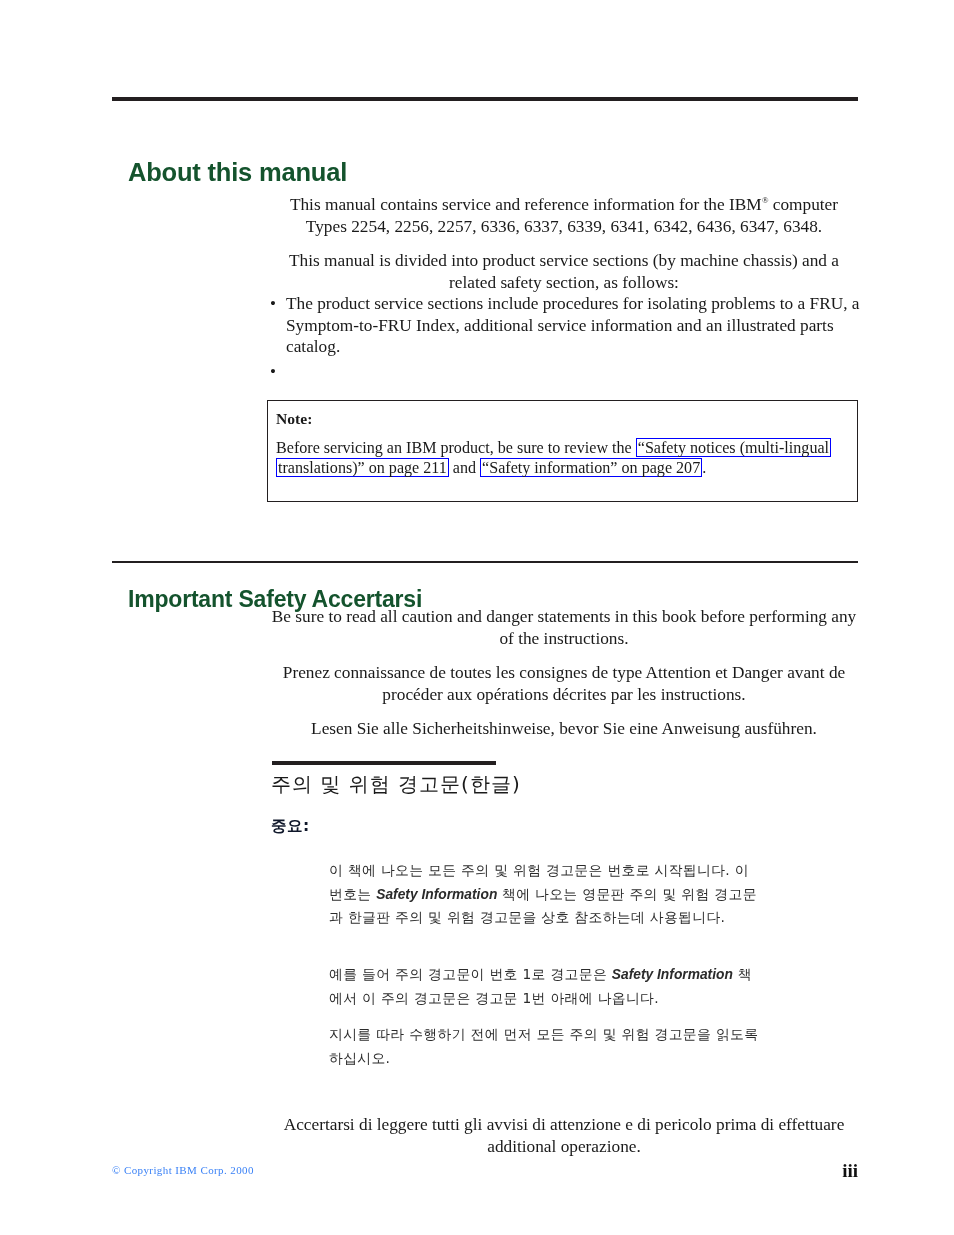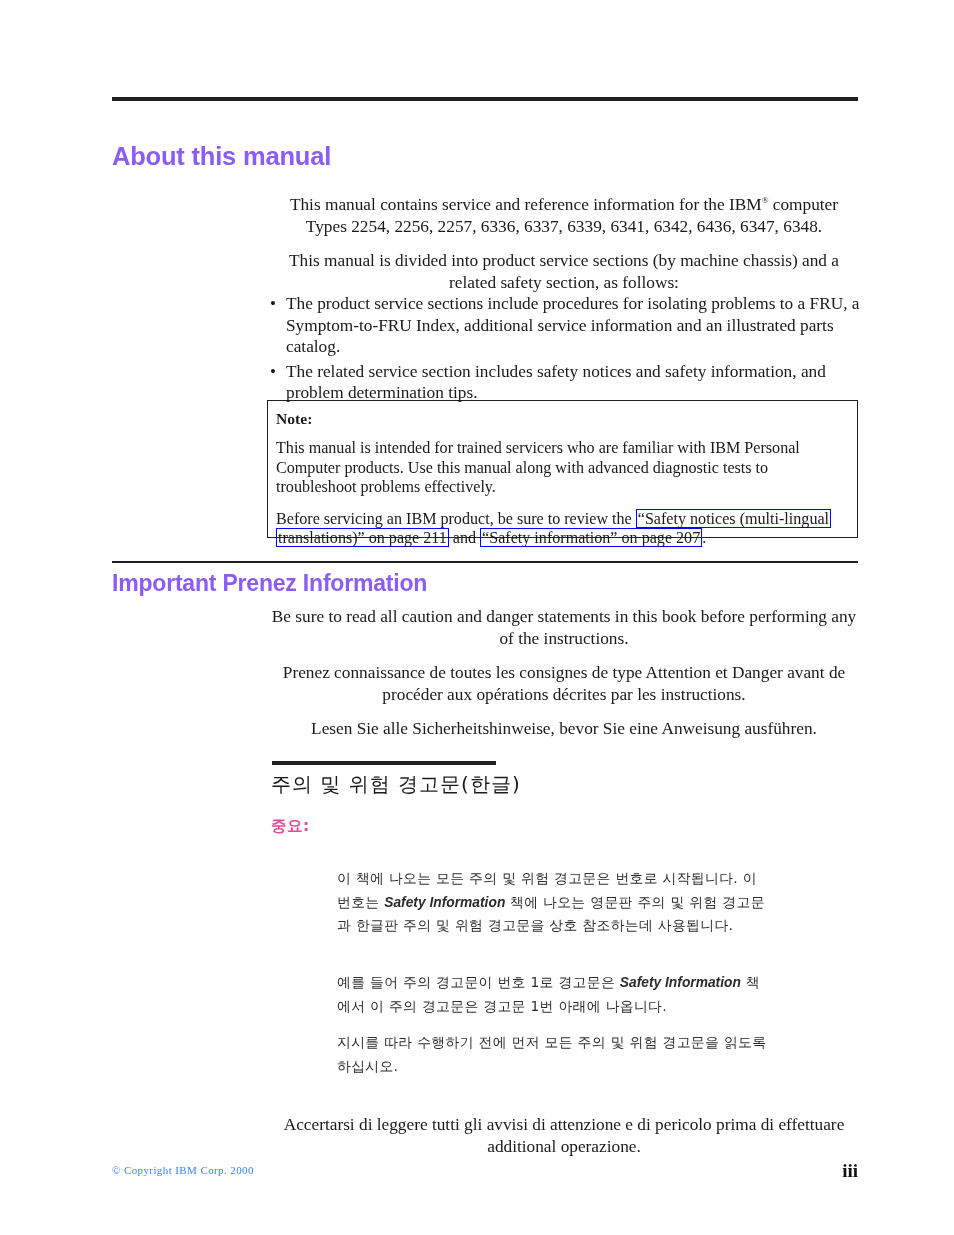--- a/index.html
+++ b/index.html
@@ -46,27 +46,27 @@
     left: 272px;
     top: 761px;
     width: 224px;
     height: 4px;
     background: #231f20;
   }
 
   
   h1.doc-heading {
     position: absolute;
-    margin: 0;
+    margin: 16px;
     left: 112px;
     font-family: "Liberation Sans", "DejaVu Sans", sans-serif;
     font-weight: bold;
     font-size: 25.5px;
     letter-spacing: -0.2px;
-    color: #8b5cf6;
+    color: #14532d;
   }
   #heading-about { top: 142px; }
   #heading-safety { top: 570px; font-size: 23px; }
 
   
   .body-col {
     position: absolute;
     left: 268px;
     width: 592px;
     font-size: 17.3px;
@@ -103,21 +103,21 @@
     font-size: 17px;
     line-height: 21.6px;
   }
 
   
   .note-box {
     position: absolute;
     left: 267px;
     top: 400px;
     width: 591px;
-    height: 138px;
+    height: 102px;
     border: 1.5px solid #231f20;
     box-sizing: border-box;
     padding: 8px 8px 12px 8px;
   }
   .note-box .note-label {
     font-weight: bold;
     font-size: 15.6px;
     line-height: 19px;
     margin: 0 0 10px 0;
   }
@@ -159,27 +159,27 @@
     color: #1a1a1a;
   }
   #korean-important {
     position: absolute;
     left: 271px;
     top: 816px;
     margin: 0;
     font-size: 15.5px;
     font-weight: bold;
     letter-spacing: 0.5px;
-    color: #ec4899;
+    color: #0f172a;
   }
   .korean-body {
     position: absolute;
     left: 325px;
     width: 430px;
-    margin: 12px;
+    margin: 4px;
     font-size: 13.8px;
     line-height: 23.5px;
     letter-spacing: 0.35px;
     color: #2b2b2b;
   }
   #korean-p1 { top: 855px; }
   #korean-p2 { top: 959px; }
   #korean-p3 { top: 1019px; }
   .korean-body .it {
     font-style: italic;
@@ -233,34 +233,32 @@
     <p>This manual is divided into product service sections (by machine chassis) and a related safety section, as follows:</p>
   </div>
 
   <ul class="bullets">
     <li>
       <span class="bullet-dot">•</span>
       <span>The product service sections include procedures for isolating problems to a FRU, a Symptom-to-FRU Index, additional service information and an illustrated parts catalog.</span>
     </li>
     <li>
       <span class="bullet-dot">•</span>
-      <span>The related service section includes safety notices and safety information, and problem determination tips.</span>
     </li>
   </ul>
 
   <div class="note-box">
     <div class="note-label">Note:</div>
-    <p class="note-text">This manual is intended for trained servicers who are familiar with IBM Personal Computer products. Use this manual along with advanced diagnostic tests to troubleshoot problems effectively.</p>
     <p class="note-text">
       <span>Before servicing an IBM product, be sure to review the </span><a class="pdf-link" href="#">“Safety notices (multi-lingual translations)” on page 211</a><span> and </span><a class="pdf-link" href="#">“Safety information” on page 207</a><span>.</span>
     </p>
   </div>
 
   <div class="section-rule"></div>
-  <h1 class="doc-heading" id="heading-safety">Important Prenez Information</h1>
+  <h1 class="doc-heading" id="heading-safety">Important Safety Accertarsi</h1>
 
   <div class="body-col" id="para-en">
     <p>Be sure to read all caution and danger statements in this book before performing any of the instructions.</p>
   </div>
   <div class="body-col" id="para-fr">
     <p>Prenez connaissance de toutes les consignes de type Attention et Danger avant de procéder aux opérations décrites par les instructions.</p>
   </div>
   <div class="body-col" id="para-de">
     <p>Lesen Sie alle Sicherheitshinweise, bevor Sie eine Anweisung ausführen.</p>
   </div>

